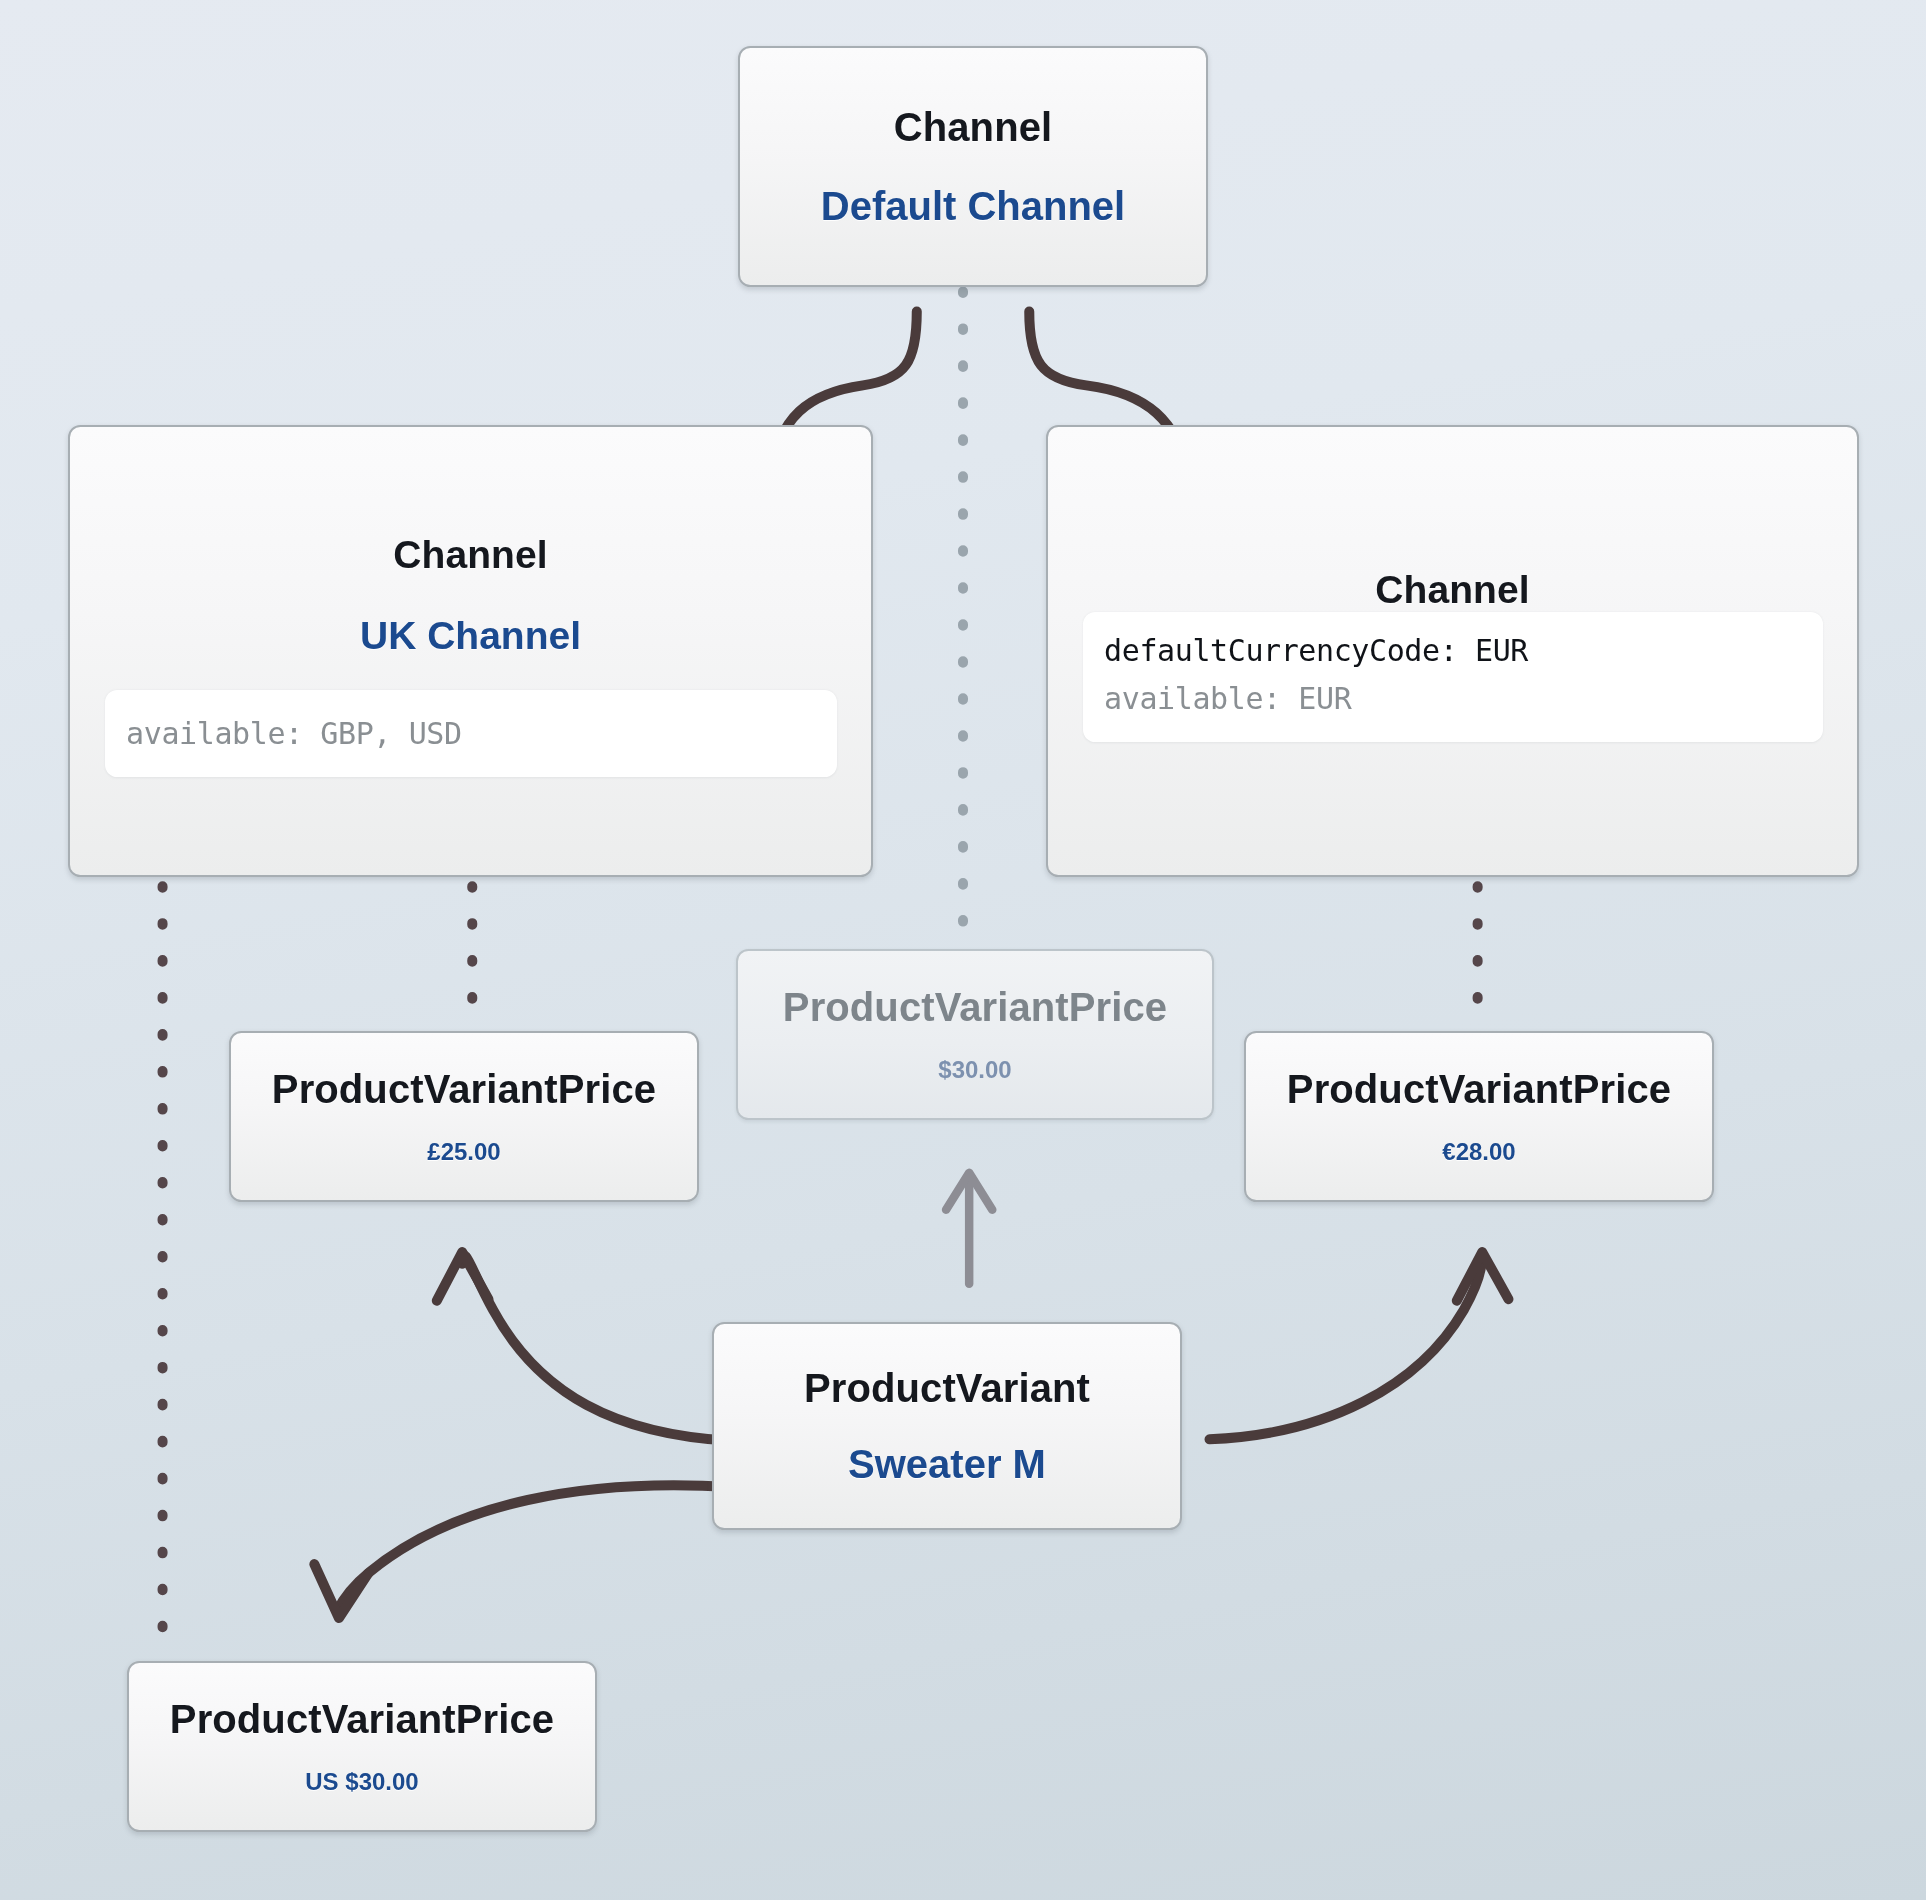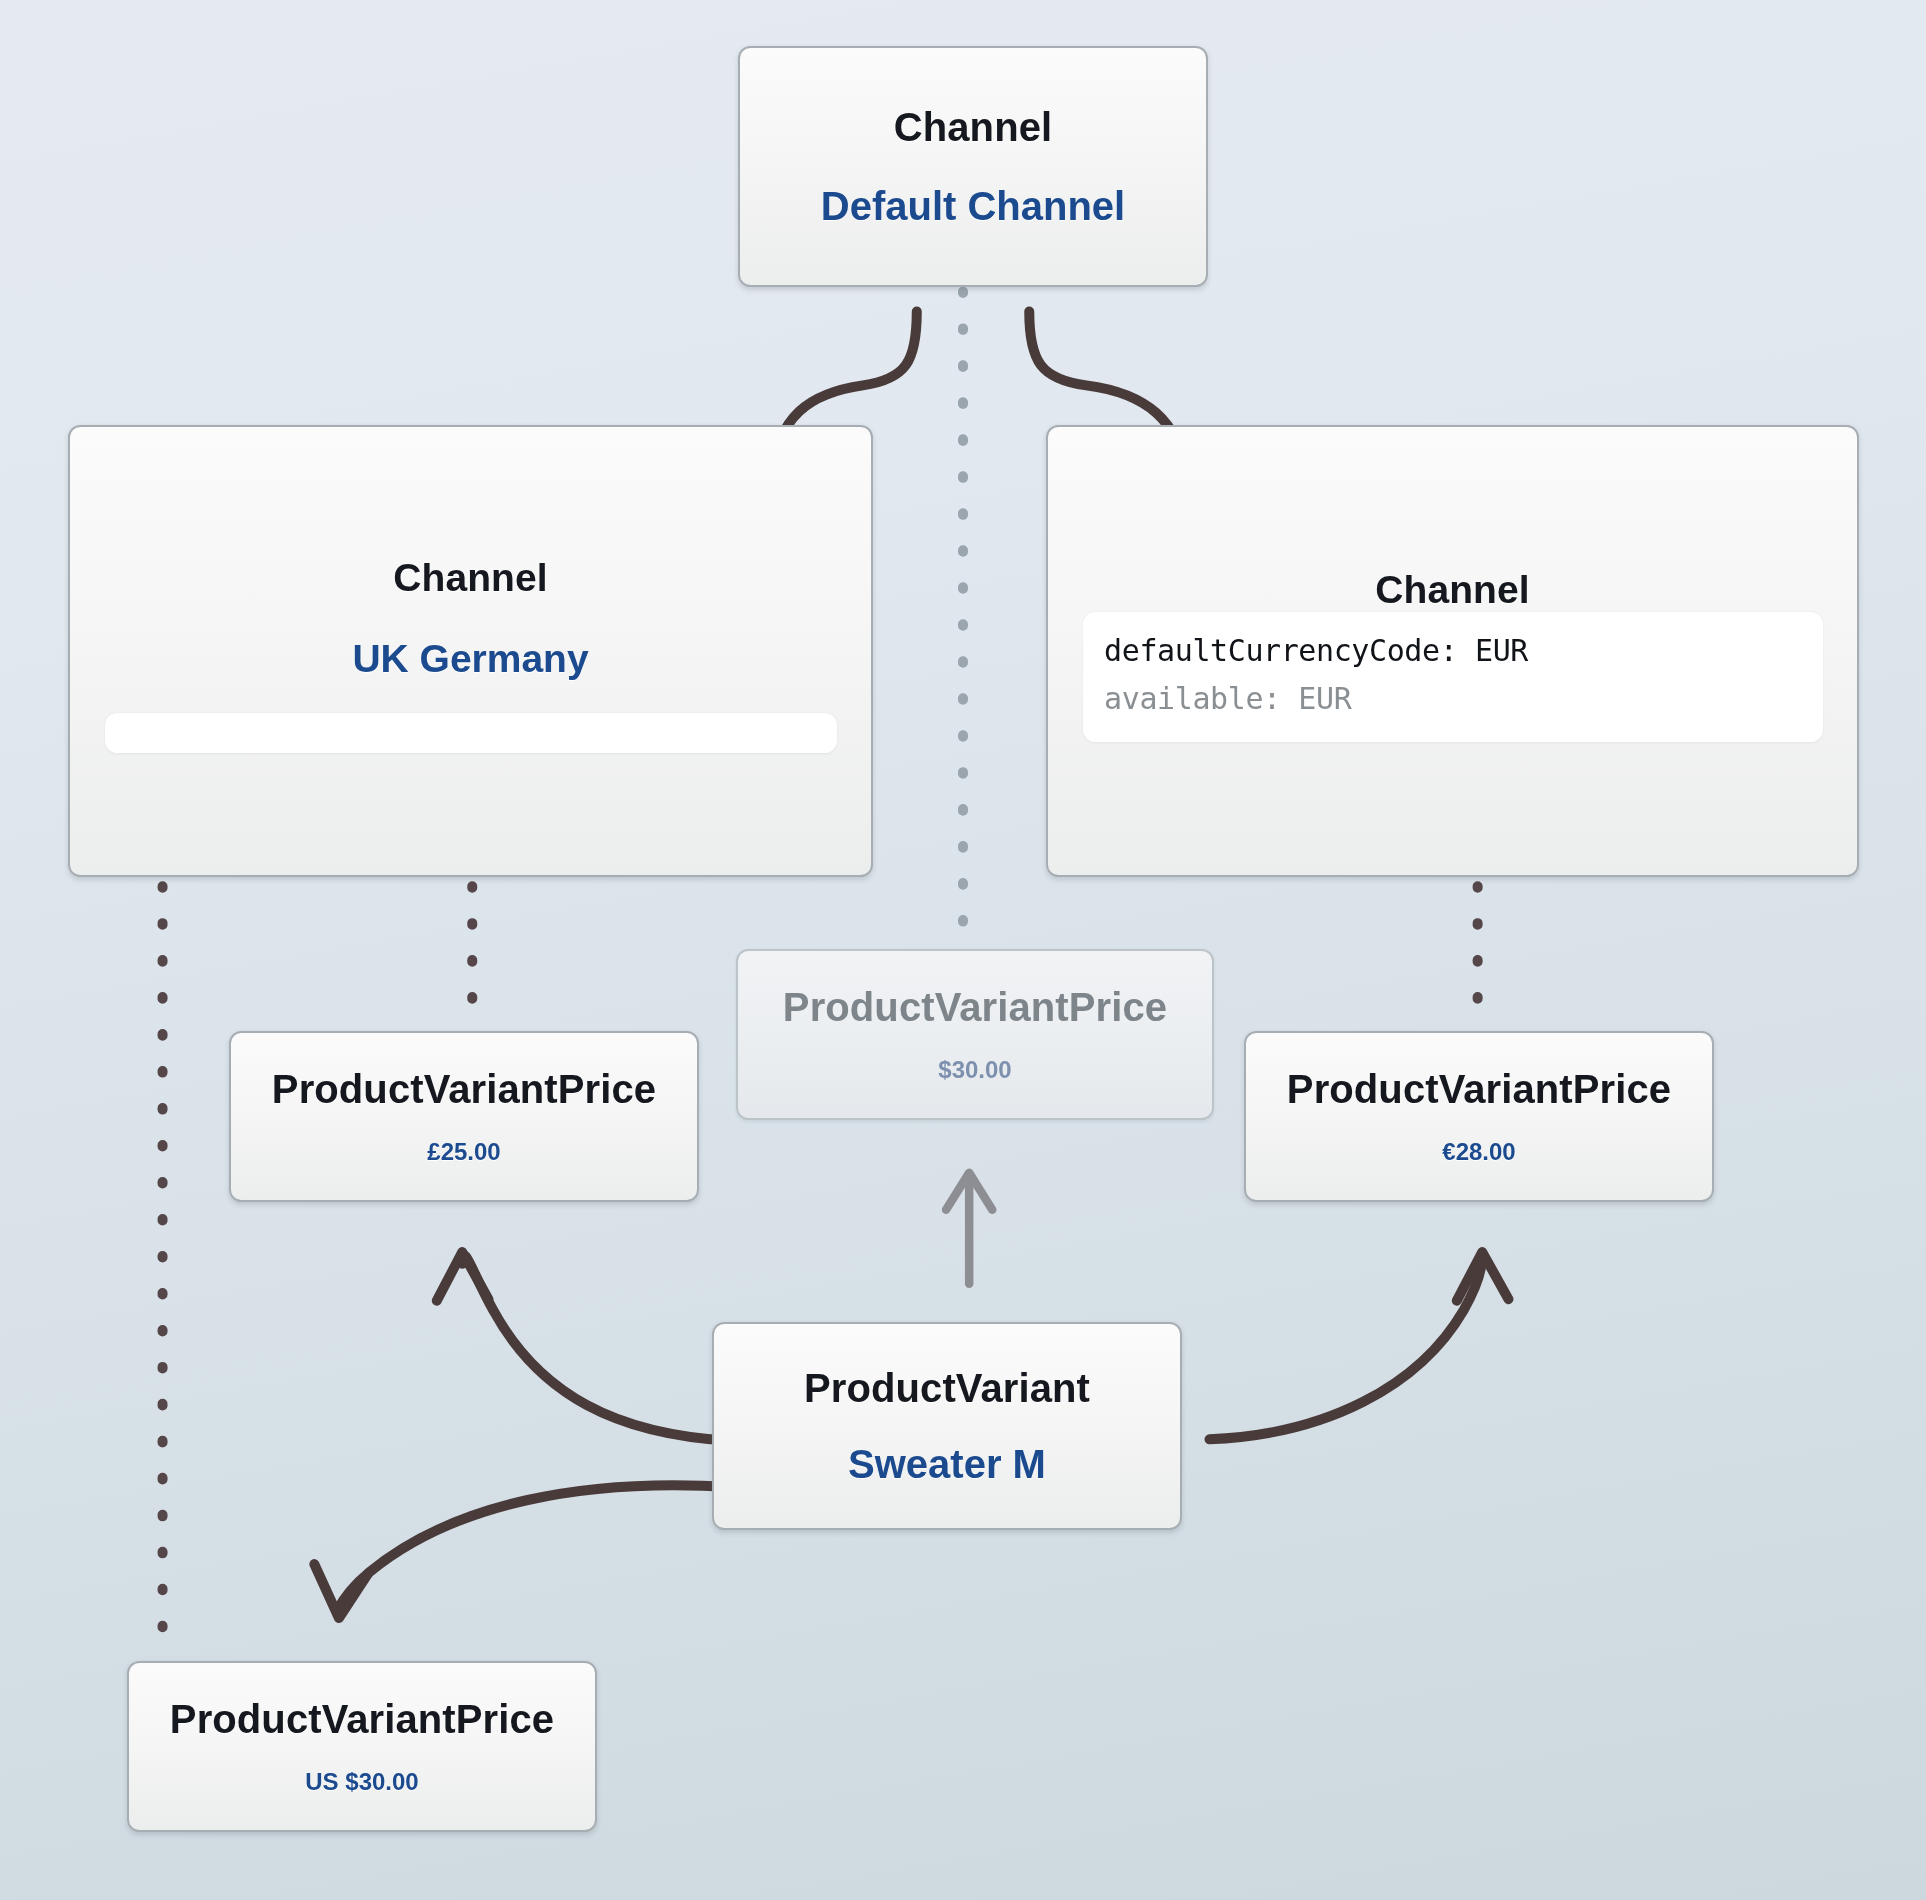--- a/index.html
+++ b/index.html
@@ -147,22 +147,23 @@
     </g>
   </svg>
 
   <div class="node big" id="n-default">
     <div class="cls">Channel</div>
     <div class="val">Default Channel</div>
   </div>
 
   <div class="node mid" id="n-uk">
     <div class="cls">Channel</div>
-    <div class="val">UK Germany</div>
+    <div class="val">UK Channel</div>
     <div class="props">
+      <div class="p2">available: GBP, USD</div>
     </div>
   </div>
 
   <div class="node mid" id="n-de">
     <div class="cls">Channel</div>
     <div class="props">
       <div class="p1">defaultCurrencyCode: EUR</div>
       <div class="p2">available: EUR</div>
     </div>
   </div>

